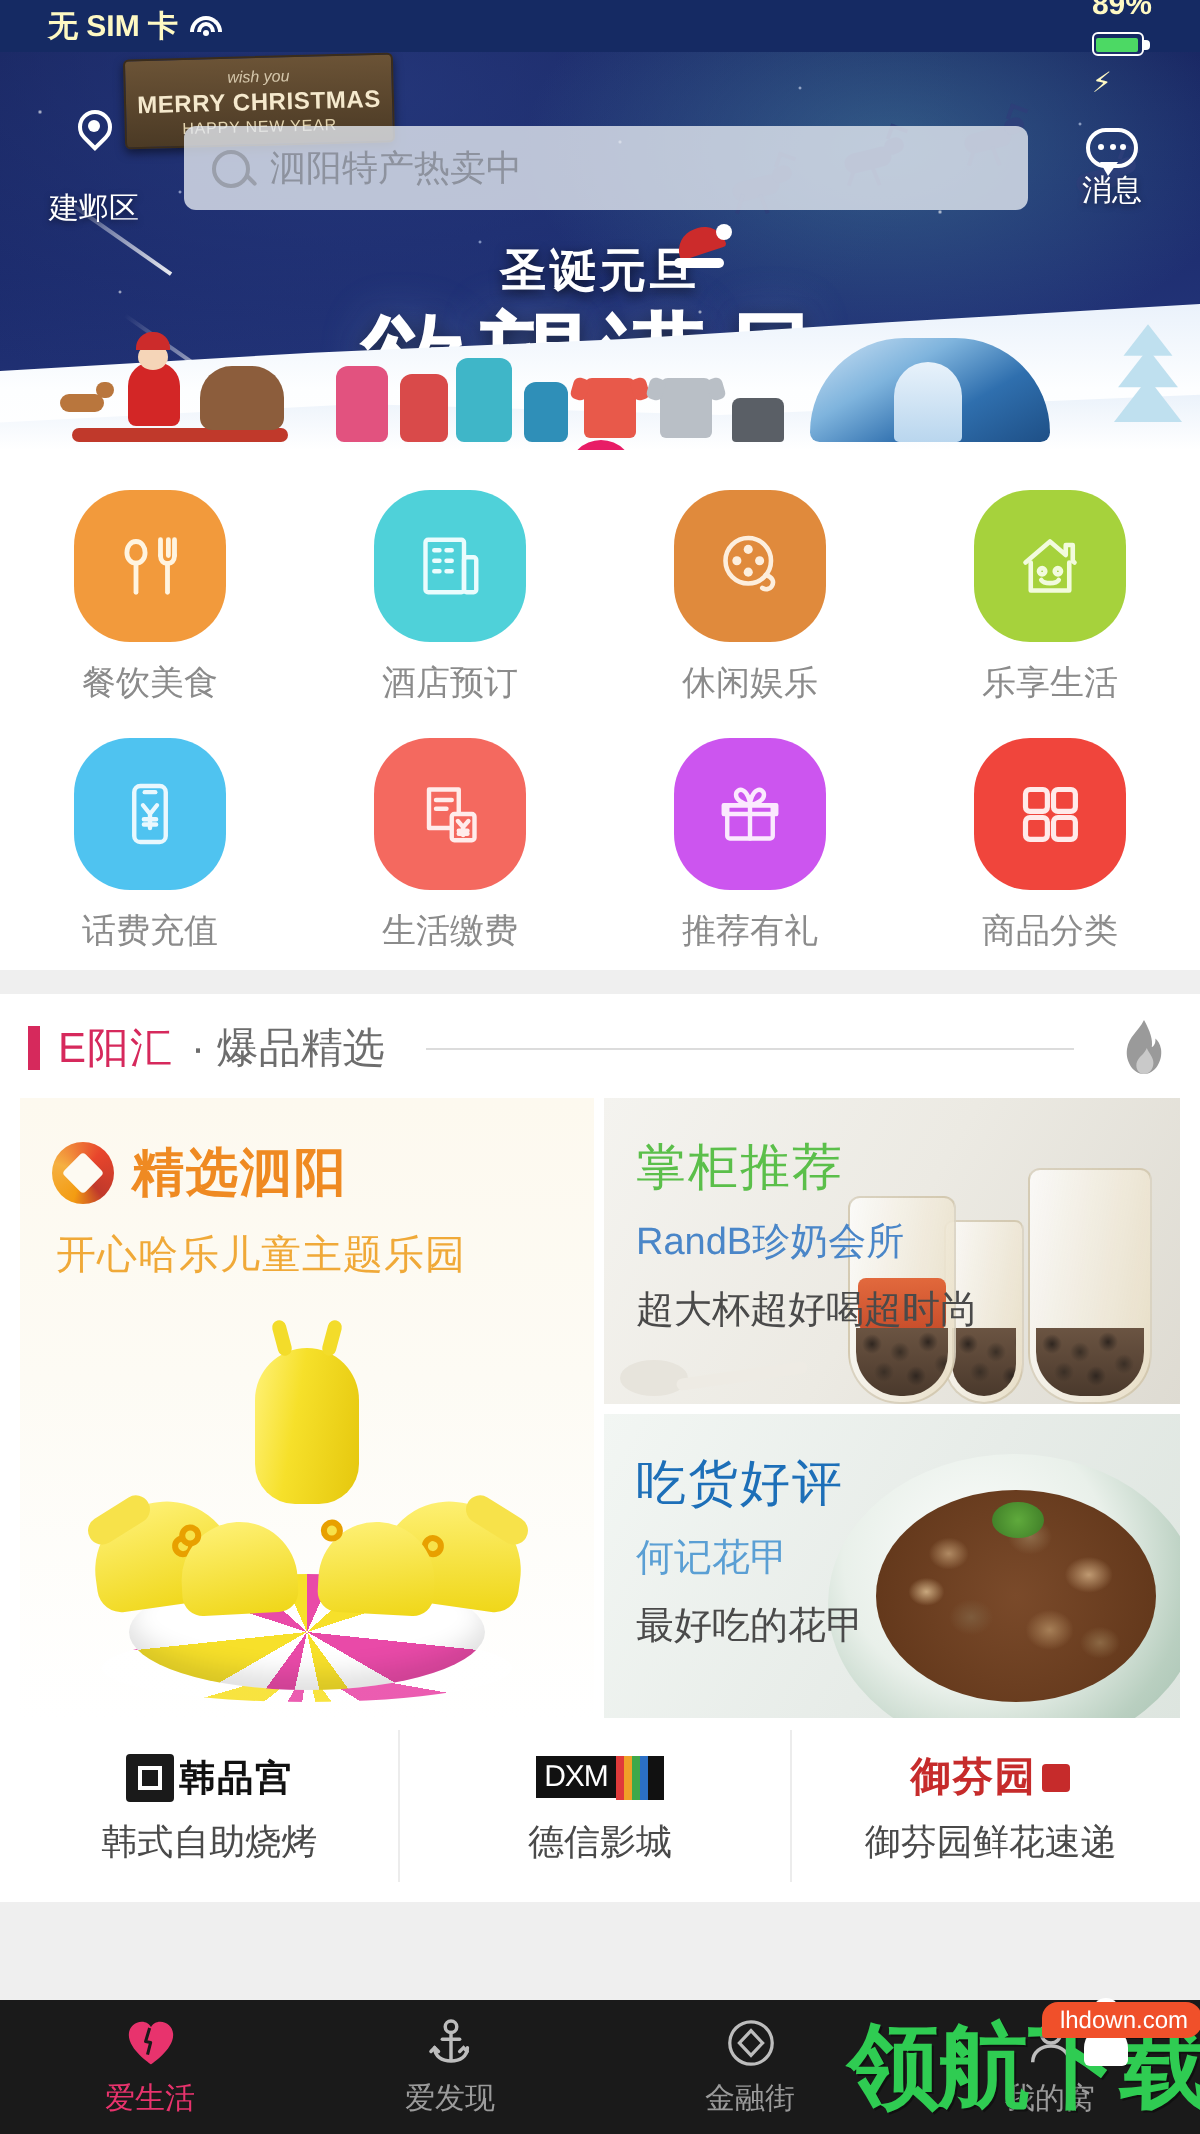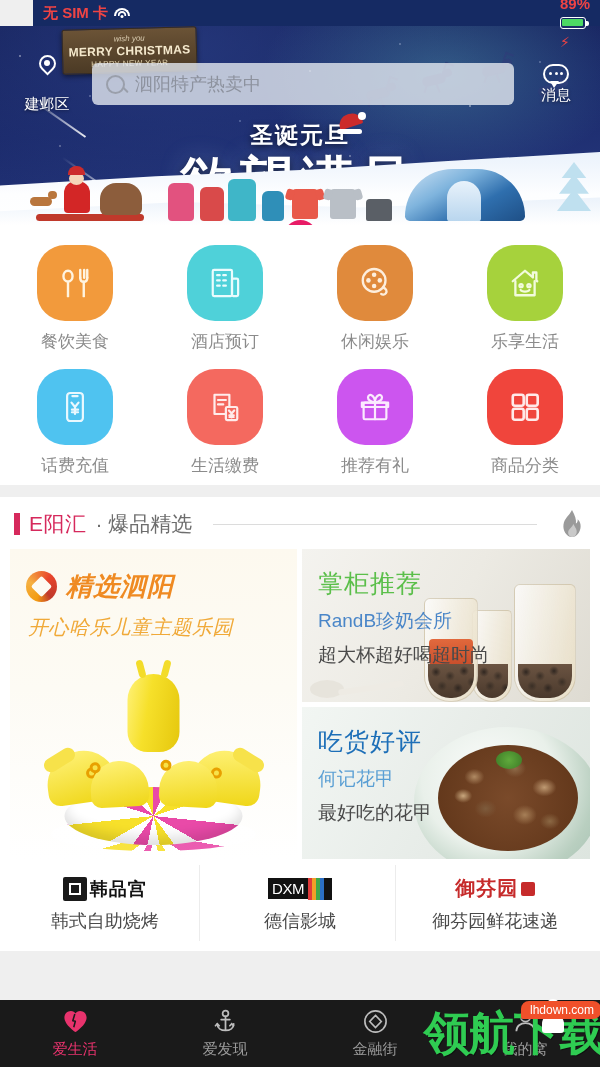--- a/index.html
+++ b/index.html
@@ -7,23 +7,23 @@
   body {
     font-family:"Liberation Sans","DejaVu Sans",sans-serif;
     background:#efefef;
     overflow:hidden;
     position:relative;
   }
   .phone { width:600px; height:1067px; position:relative; overflow:hidden; background:#efefef; }
 
   
   .statusbar {
-    height:26px; background:#152a63; color:#ef4444;
-    display:flex; align-items:center; padding:0 10px;
-    font-size:15px; font-weight:bold; position:relative;margin-left:33px;
+    height:26px; background:#152a63; color:#fef9c3;
+    display:flex; align-items:center; padding:0 24px;
+    font-size:15px; font-weight:bold; position:relative;
   }
   .sb-left { display:flex; align-items:center; gap:6px; }
   .sb-center { position:absolute; left:0; right:0; text-align:center; font-size:15px; font-weight:bold; }
   .sb-right { margin-left:auto; display:flex; align-items:flex-start; gap:5px; position:relative; z-index:2;flex-direction:column; }
   .wifi-ico { display:inline-block; width:16px; height:12px; position:relative; }
   .wifi-ico i { position:absolute; border:2px solid #fff; border-bottom:none;
                 border-radius:50% 50% 0 0 / 100% 100% 0 0; left:50%; transform:translateX(-50%); }
   .wifi-ico i:nth-child(1){ width:16px; height:8px; top:1px; }
   .wifi-ico i:nth-child(2){ width:9px; height:5px; top:4px; }
   .wifi-ico i:nth-child(3){ width:3px; height:3px; top:8px; background:#fff; border-radius:50%; border:none; }
@@ -170,21 +170,21 @@
   .sec-head { display:flex; align-items:center; padding:12px 14px 10px; gap:9px; }
   .sec-bar { width:6px; height:22px; background:#d6295c; flex:none; }
   .sec-t1 { color:#d6295c; font-size:21px; letter-spacing:.5px; }
   .sec-t2 { color:#6d6d6d; font-size:21px; }
   .sec-line { flex:1; height:1px; background:#dcdcdc; margin:0 12px; }
   .flame { width:28px; height:30px; flex:none; }
 
   
   .promos { display:flex; padding:0 10px; gap:5px; }
   .left-card { width:287px; height:310px; position:relative; overflow:hidden;
-    background:linear-gradient(180deg,#fdf9ef 0%,#fdfbf4 45%,#ffffff 100%); cursor:pointer;font-style:italic; }
+    background:linear-gradient(180deg,#fdf9ef 0%,#fdfbf4 45%,#ffffff 100%); cursor:pointer; }
   .lc-head { padding:20px 0 0 16px; }
   .lc-title { display:flex; align-items:center; gap:9px; }
   .lc-logo { width:31px; height:31px; border-radius:50%; position:relative; flex:none;
     background:conic-gradient(from 200deg,#f39c12 0deg,#f5b041 90deg,#e8452c 200deg,#c0392b 300deg,#f39c12 360deg); }
   .lc-logo::after{ content:""; position:absolute; inset:8px; background:#fdfaf2;
     transform:rotate(45deg); border-radius:2px; }
   .lc-t { font-size:26px; font-weight:bold; color:#ef8a22; letter-spacing:1px; }
   .lc-sub { font-size:20px; color:#f0a938; margin:10px 0 0 2px; letter-spacing:.5px; }
   .ride { position:absolute; left:50%; transform:translateX(-50%); bottom:8px; width:215px; height:195px; }
   .oct-head { position:absolute; left:50%; transform:translateX(-50%); top:18px; width:52px; height:78px;

